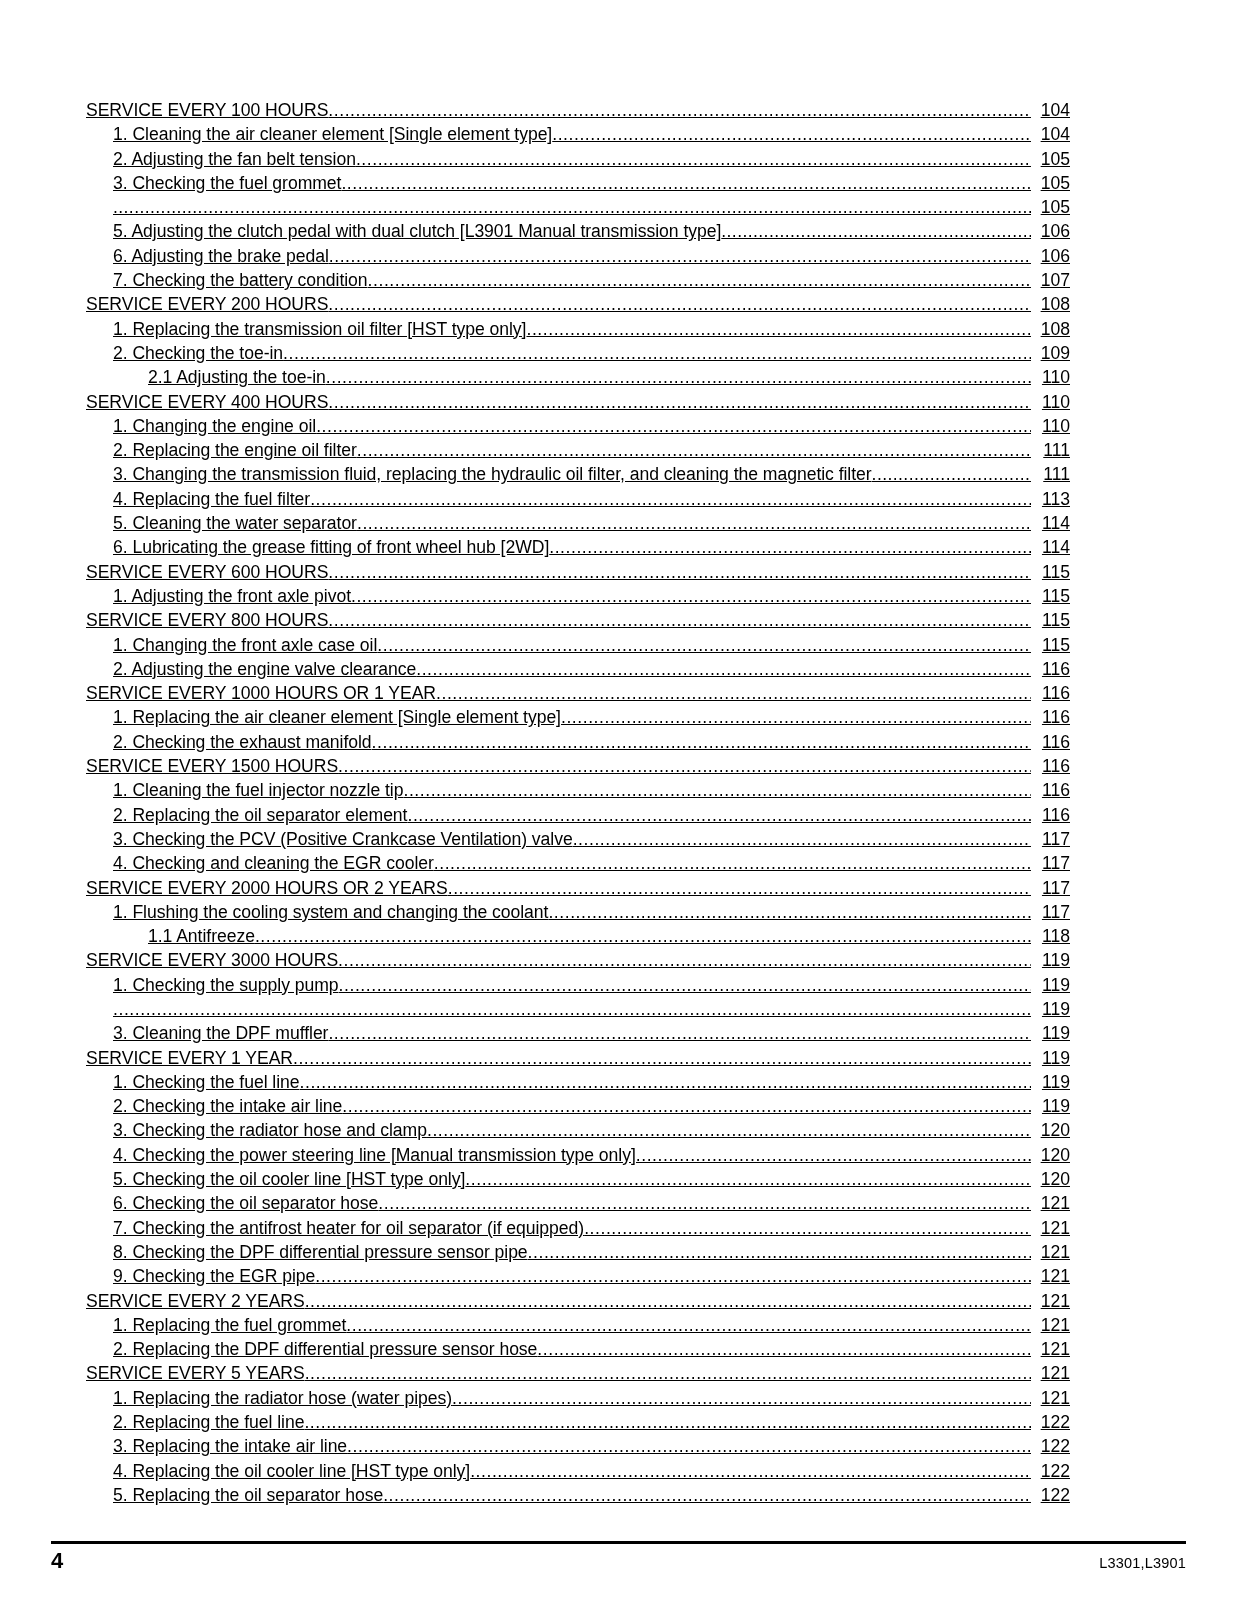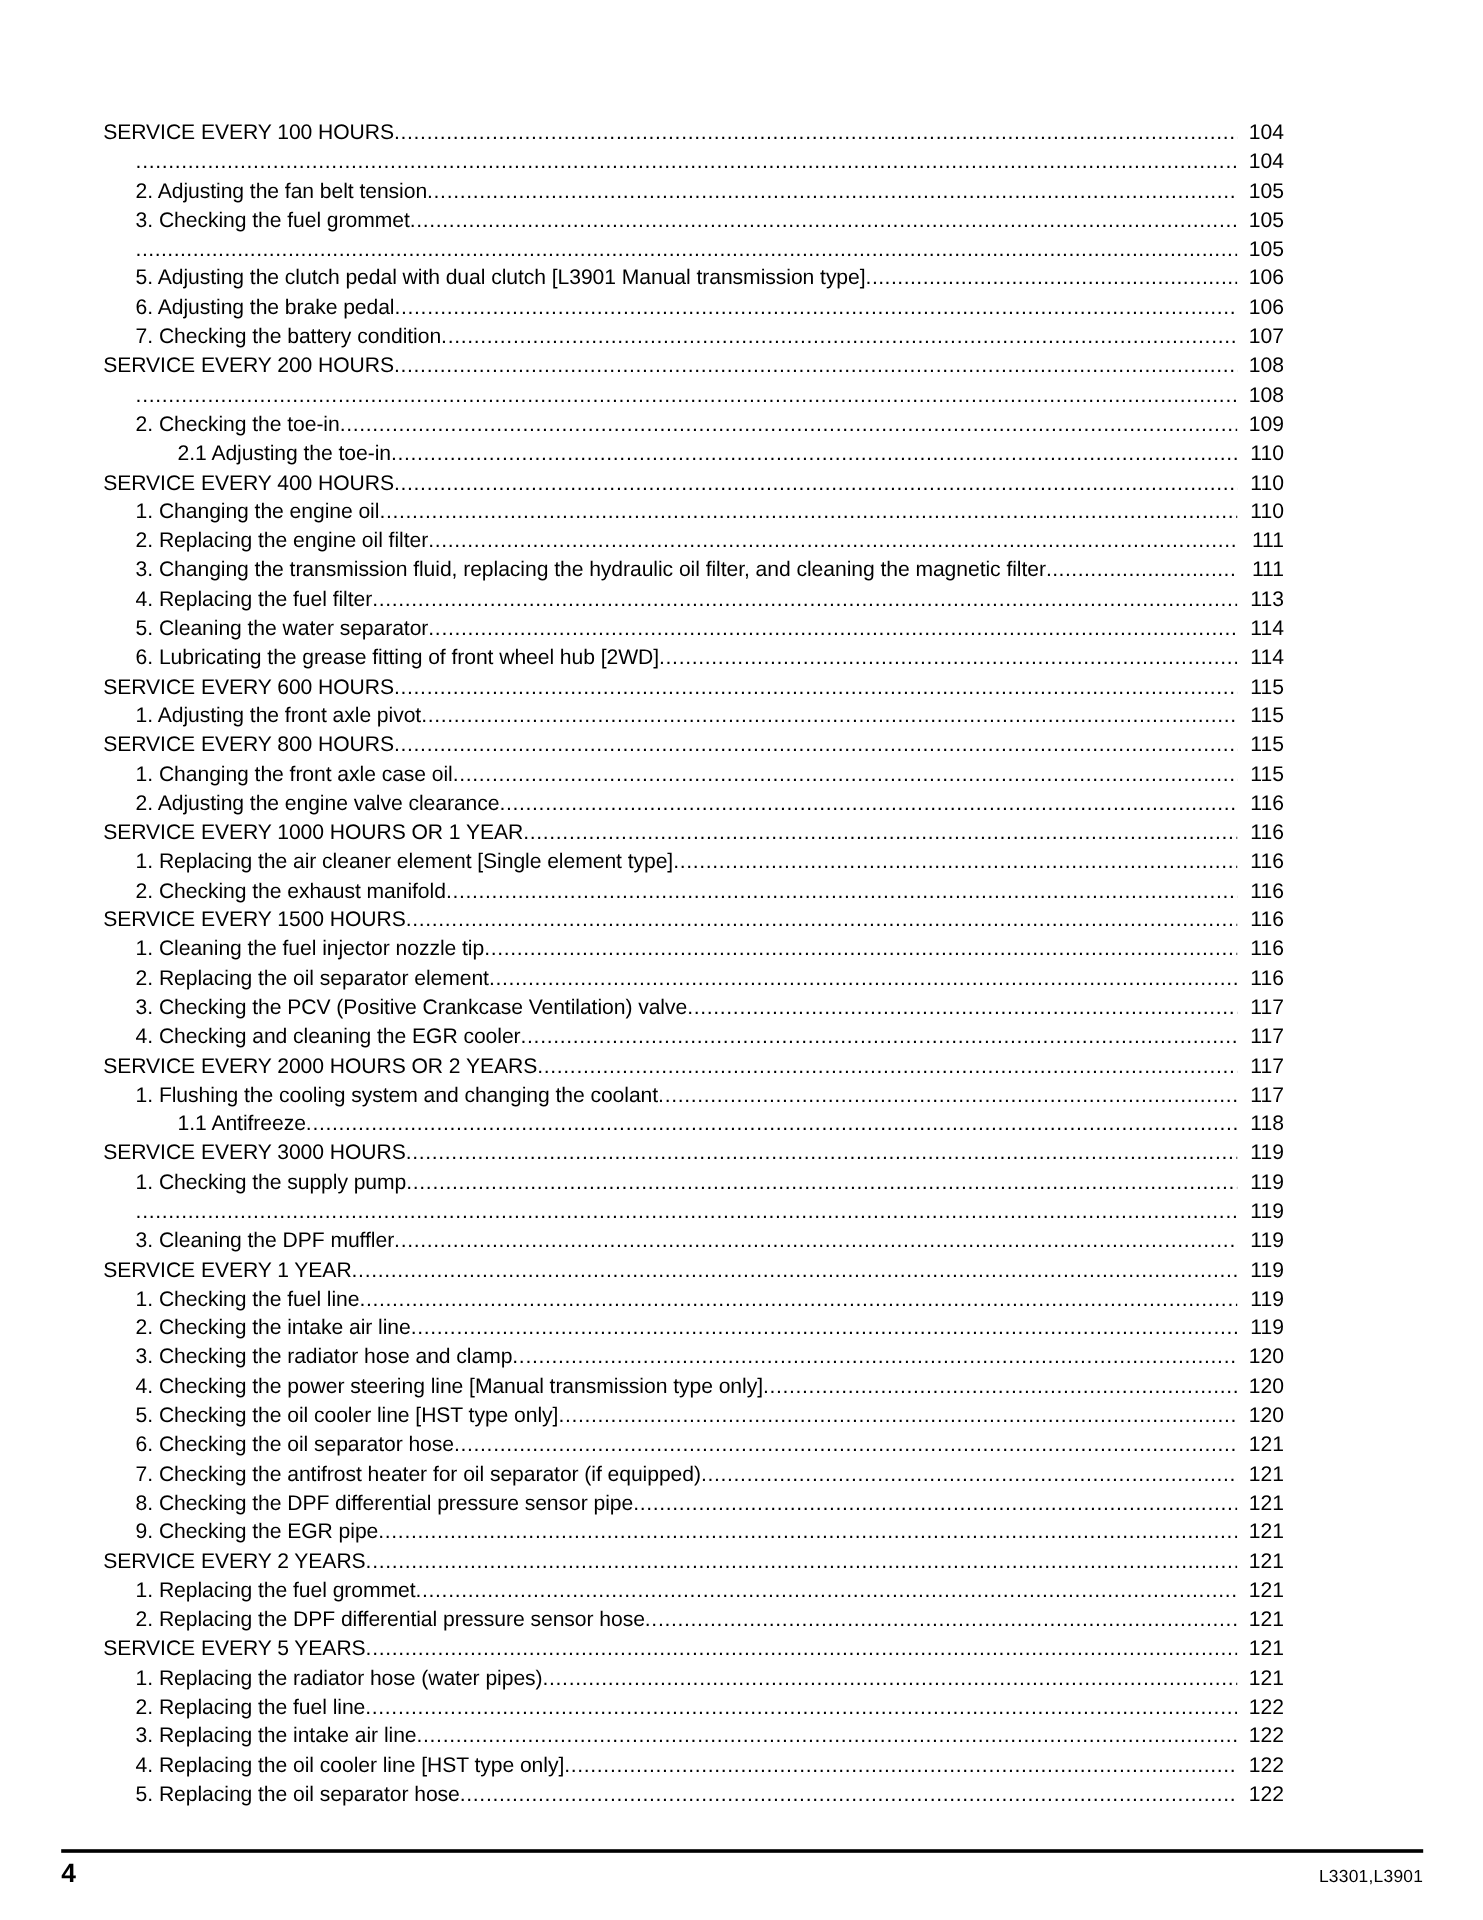--- a/index.html
+++ b/index.html
@@ -33,20 +33,21 @@
   }
 
   .toc-row {
     display: flex;
     align-items: flex-end;
     font-size: 17.6px;
     line-height: 24.3px;
     white-space: nowrap;
     width: 100%;
     box-sizing: border-box;
+    text-decoration: underline;
   }
 
   .toc-row .label {
     flex: 0 0 auto;
     letter-spacing: -0.05px;
   }
 
   .toc-row .leader {
     flex: 1 1 auto;
     overflow: hidden;
@@ -108,20 +109,21 @@
 
 <div id="page">
 
   <div id="toc">
       <div class="toc-row lvl0">
         <span class="label">SERVICE EVERY 100 HOURS</span>
         <span class="leader"> .....................................................................................................................................................................................................................................</span>
         <span class="pageno">104</span>
       </div>
       <div class="toc-row lvl1">
+        <span class="label">1. Cleaning the air cleaner element [Single element type]</span>
         <span class="leader"> .....................................................................................................................................................................................................................................</span>
         <span class="pageno">104</span>
       </div>
       <div class="toc-row lvl1">
         <span class="label">2. Adjusting the fan belt tension</span>
         <span class="leader"> .....................................................................................................................................................................................................................................</span>
         <span class="pageno">105</span>
       </div>
       <div class="toc-row lvl1">
         <span class="label">3. Checking the fuel grommet</span>
@@ -146,20 +148,21 @@
         <span class="label">7. Checking the battery condition</span>
         <span class="leader"> .....................................................................................................................................................................................................................................</span>
         <span class="pageno">107</span>
       </div>
       <div class="toc-row lvl0">
         <span class="label">SERVICE EVERY 200 HOURS</span>
         <span class="leader"> .....................................................................................................................................................................................................................................</span>
         <span class="pageno">108</span>
       </div>
       <div class="toc-row lvl1">
+        <span class="label">1. Replacing the transmission oil filter [HST type only]</span>
         <span class="leader"> .....................................................................................................................................................................................................................................</span>
         <span class="pageno">108</span>
       </div>
       <div class="toc-row lvl1">
         <span class="label">2. Checking the toe-in</span>
         <span class="leader"> .....................................................................................................................................................................................................................................</span>
         <span class="pageno">109</span>
       </div>
       <div class="toc-row lvl2">
         <span class="label">2.1 Adjusting the toe-in</span>

